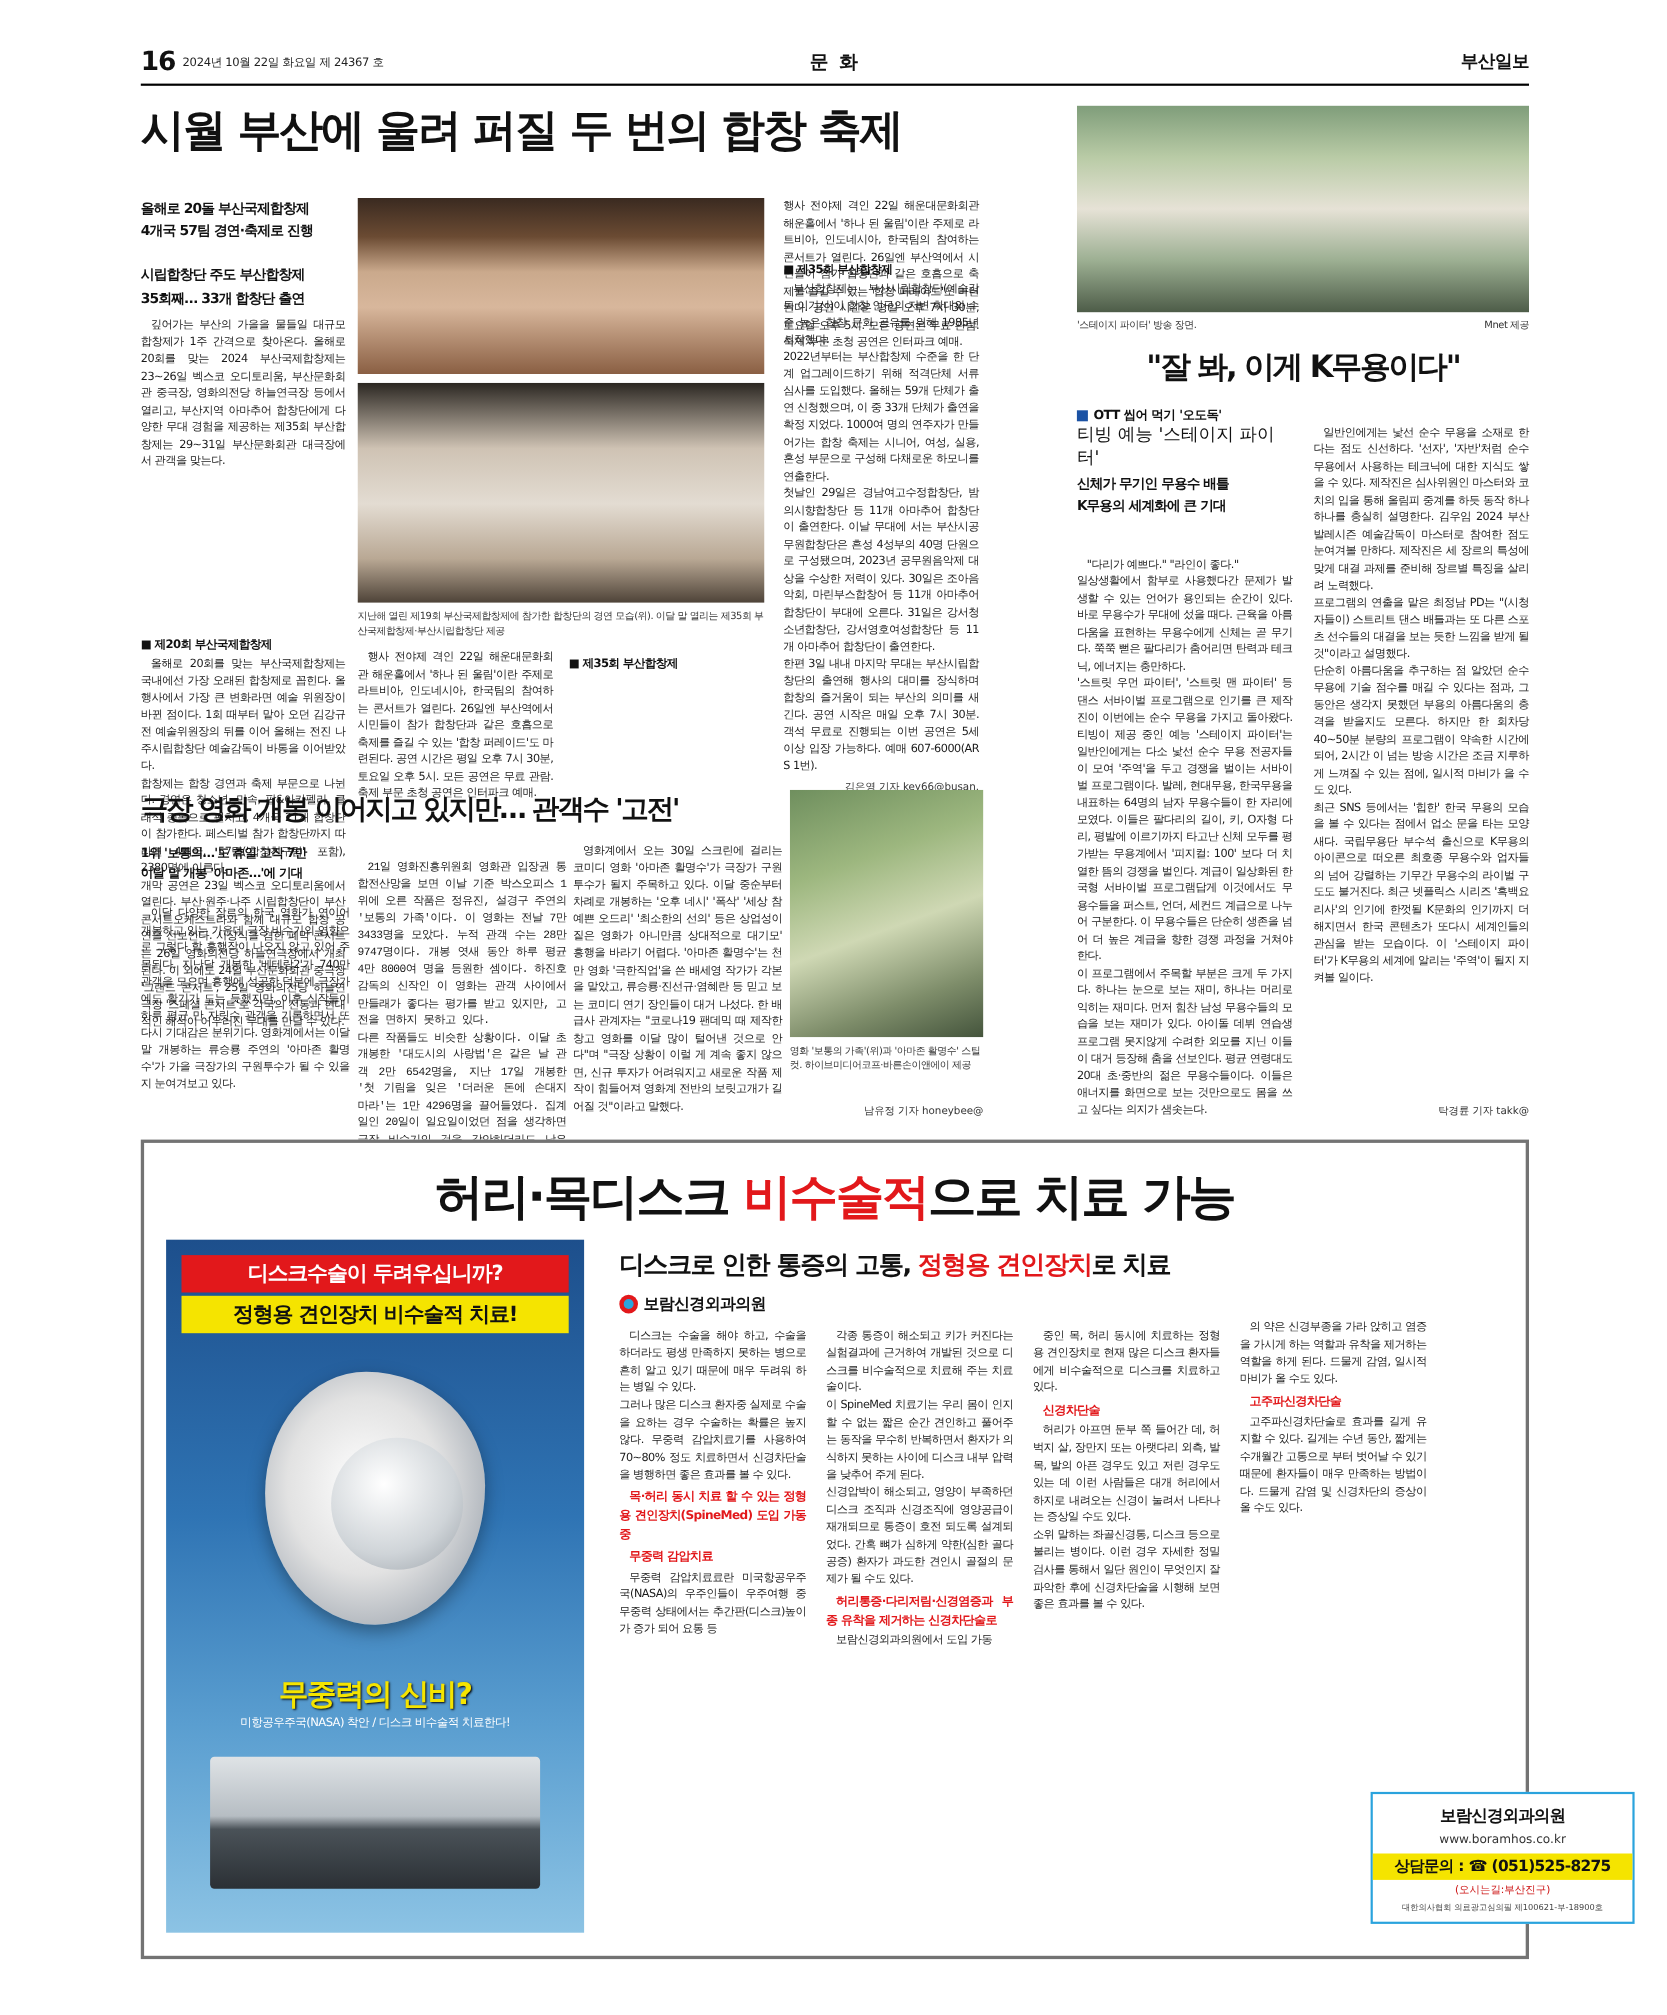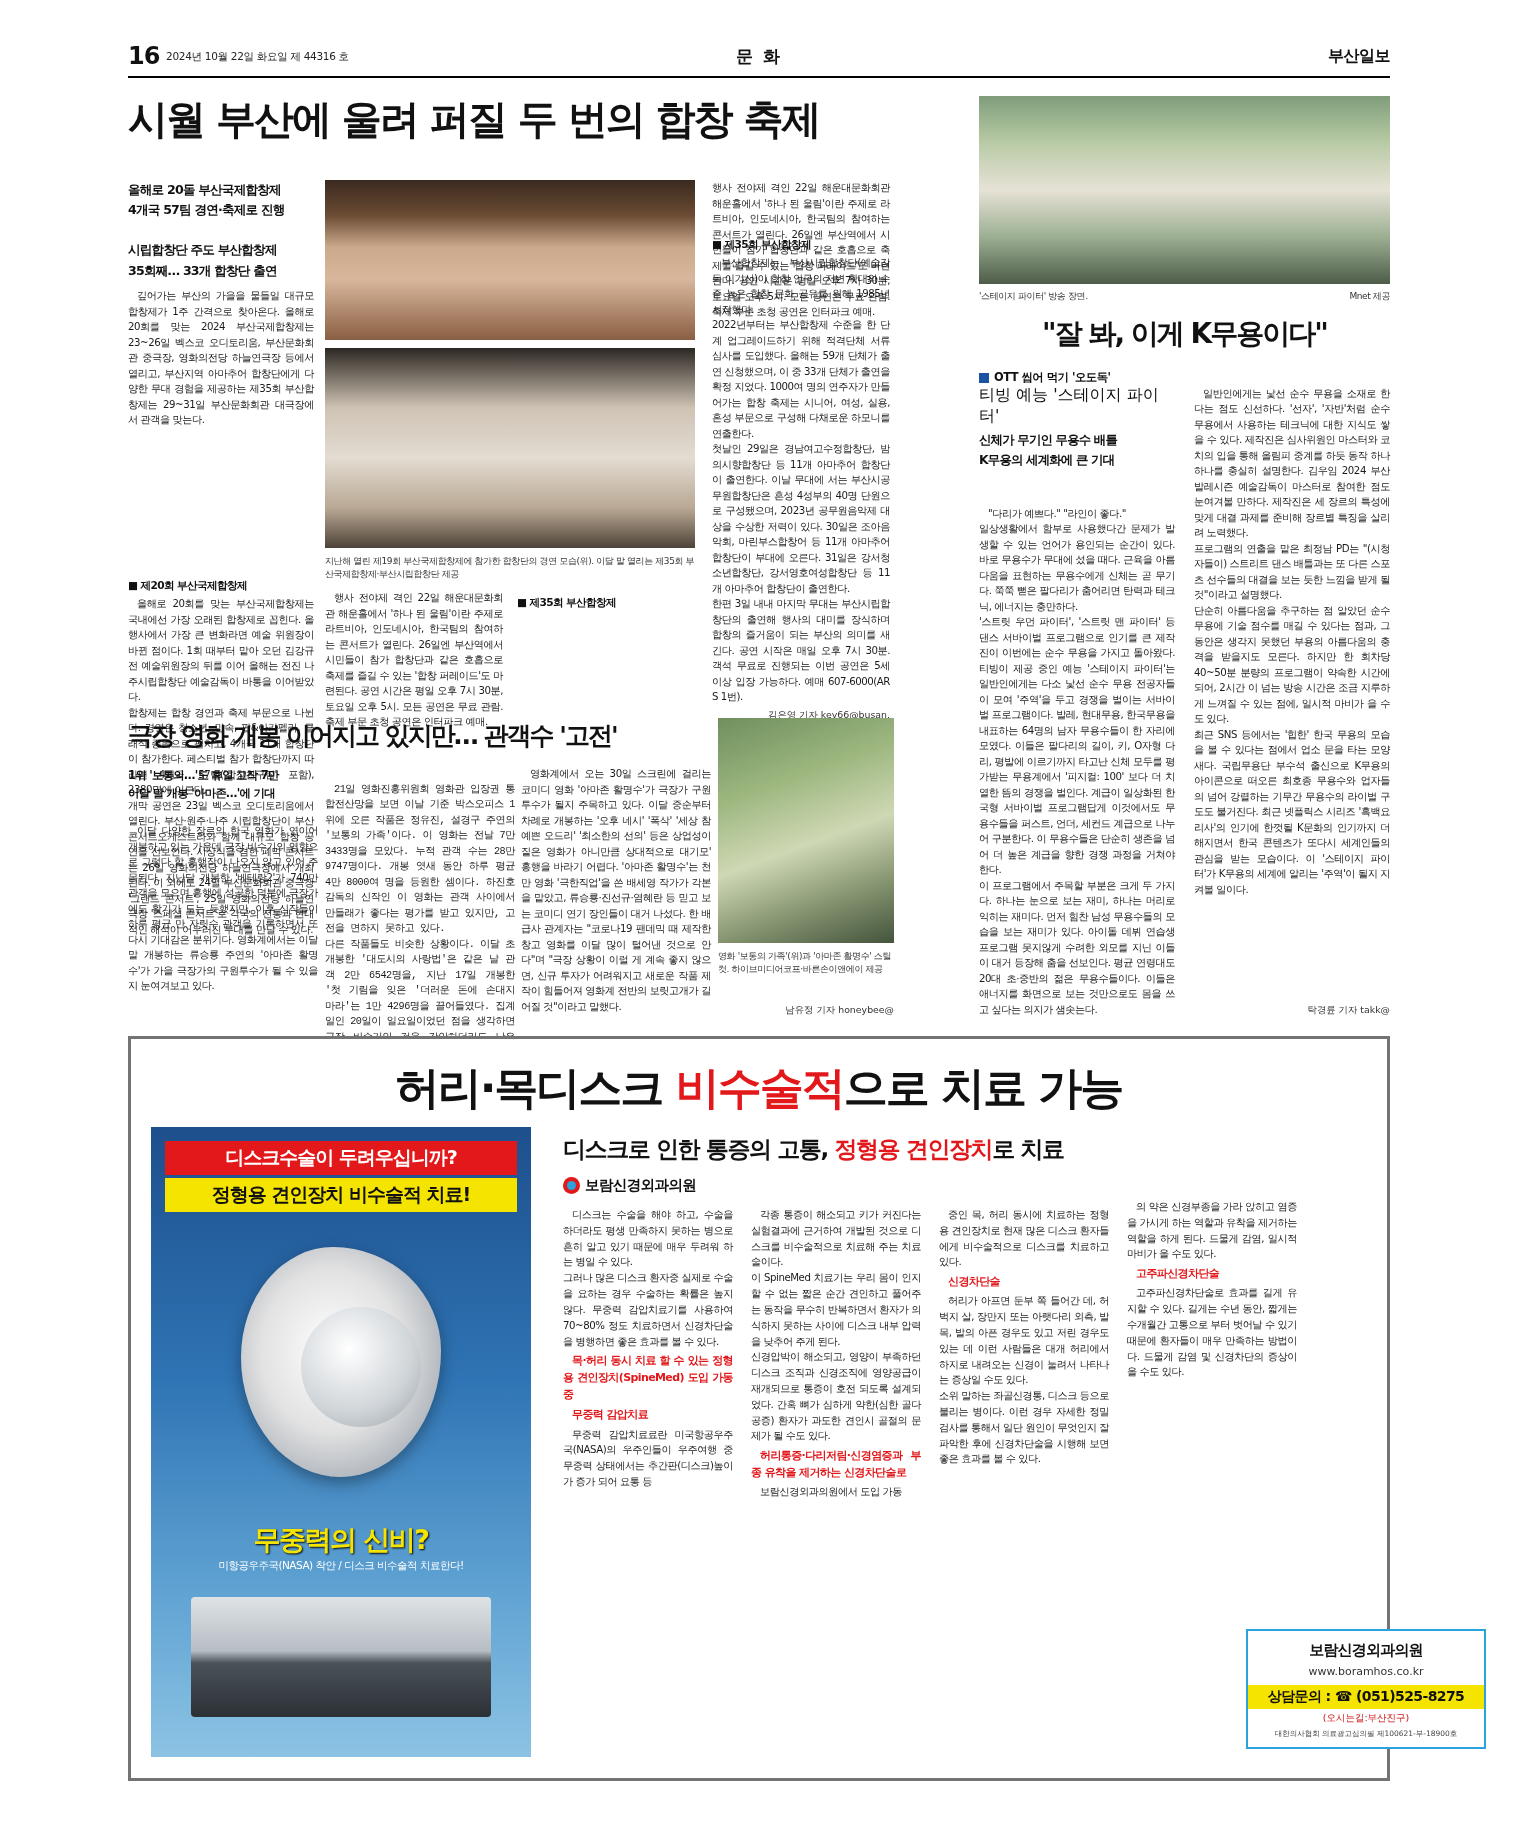--- a/index.html
+++ b/index.html
@@ -95,21 +95,21 @@
   .ad-box .badd{text-align:center;font-size:9.5px;color:#c11;margin-top:3px;}
   .ad-box .bfoot{text-align:center;font-size:7.5px;color:#444;margin-top:4px;}
 </style>
 </head>
 <body>
 
 <div class="page">
 
   <div class="masthead">
     <span class="mh-page">16</span>
-    <span class="mh-date">2024년 10월 22일 화요일  제 44316 호</span>
+    <span class="mh-date">2024년 10월 22일 화요일  제 24367 호</span>
     <span class="mh-section">문 화</span>
     <span class="mh-brand">부산일보</span>
   </div>
 
   <div class="hl a1-title">시월 부산에 울려 퍼질 두 번의 합창 축제</div>
   <div class="a1-deck" style="white-space:pre-line">올해로 20돌 부산국제합창제
 4개국 57팀 경연·축제로 진행
 
 시립합창단 주도 부산합창제
 35회째… 33개 합창단 출연</div>

